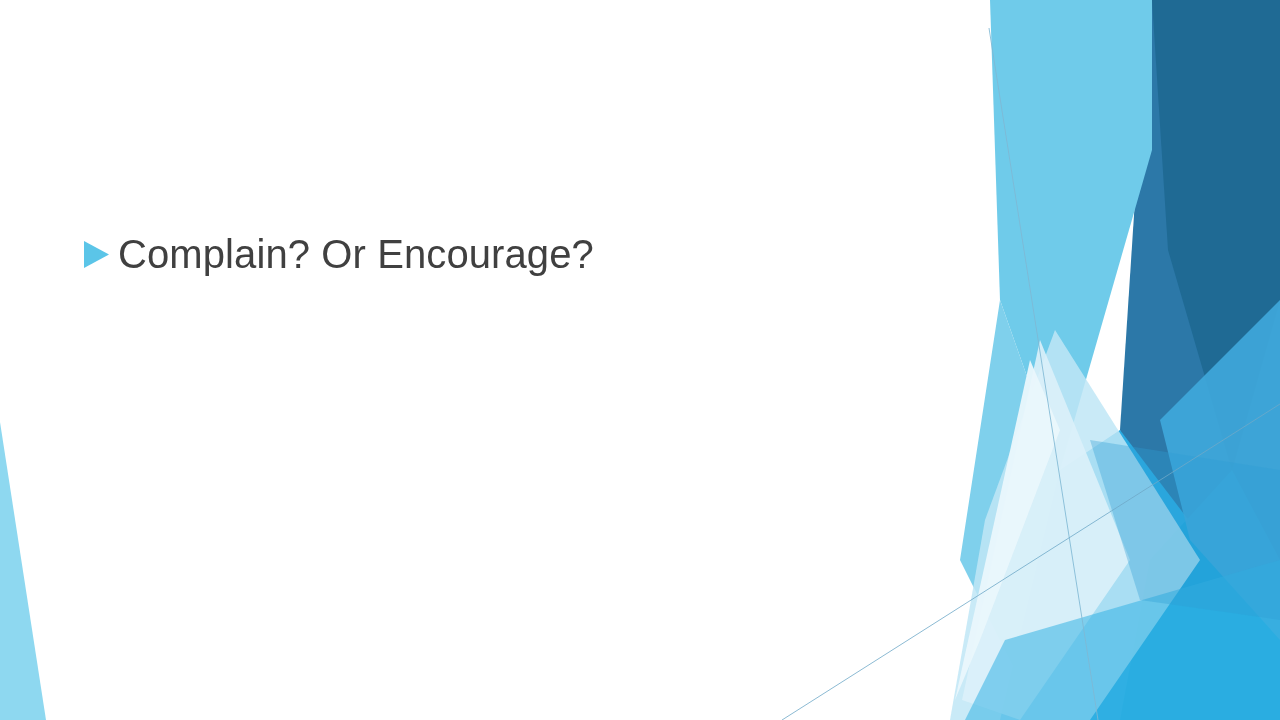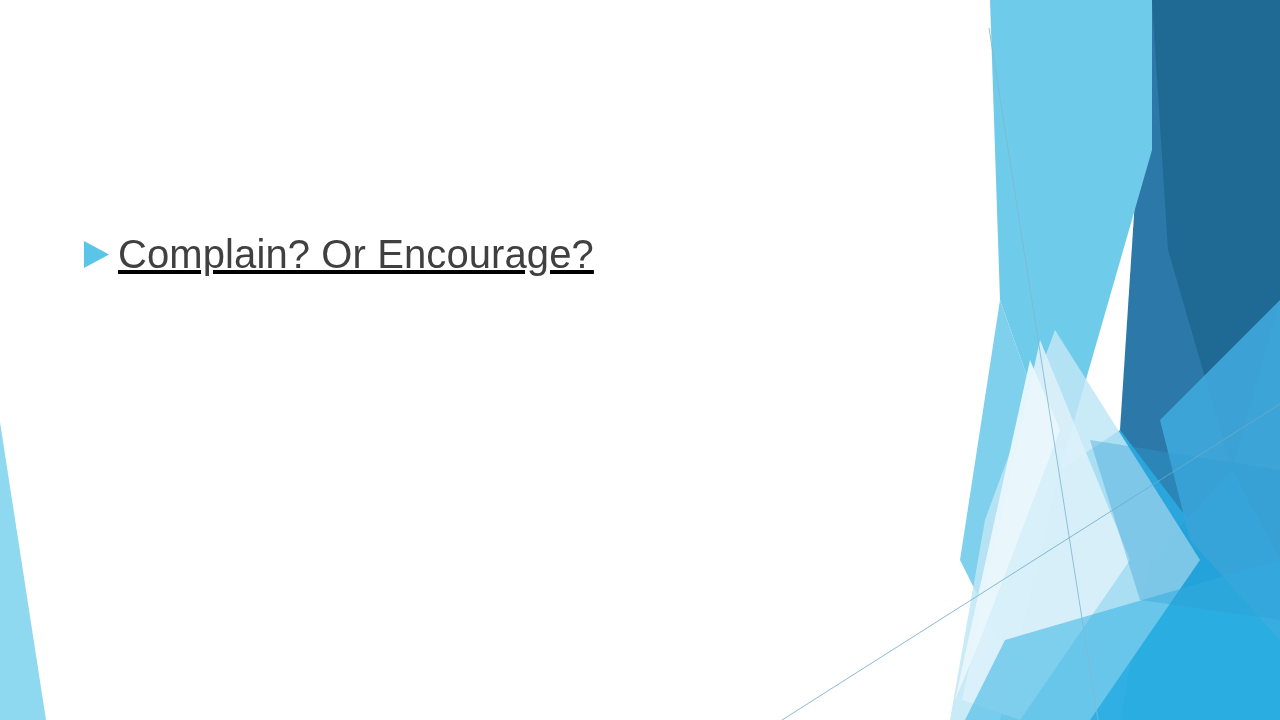--- a/index.html
+++ b/index.html
@@ -35,21 +35,20 @@
     position: absolute;
     left: 78px;
     top: 228px;
     width: 820px;
   }
 
   .bullet-row {
     display: flex;
     align-items: center;
     gap: 0px;
-    text-decoration: underline;
   }
 
   .bullet-marker {
     flex: 0 0 auto;
     width: 40px;
     height: 52px;
     display: flex;
     align-items: center;
     justify-content: flex-start;
     padding-left: 4px;

